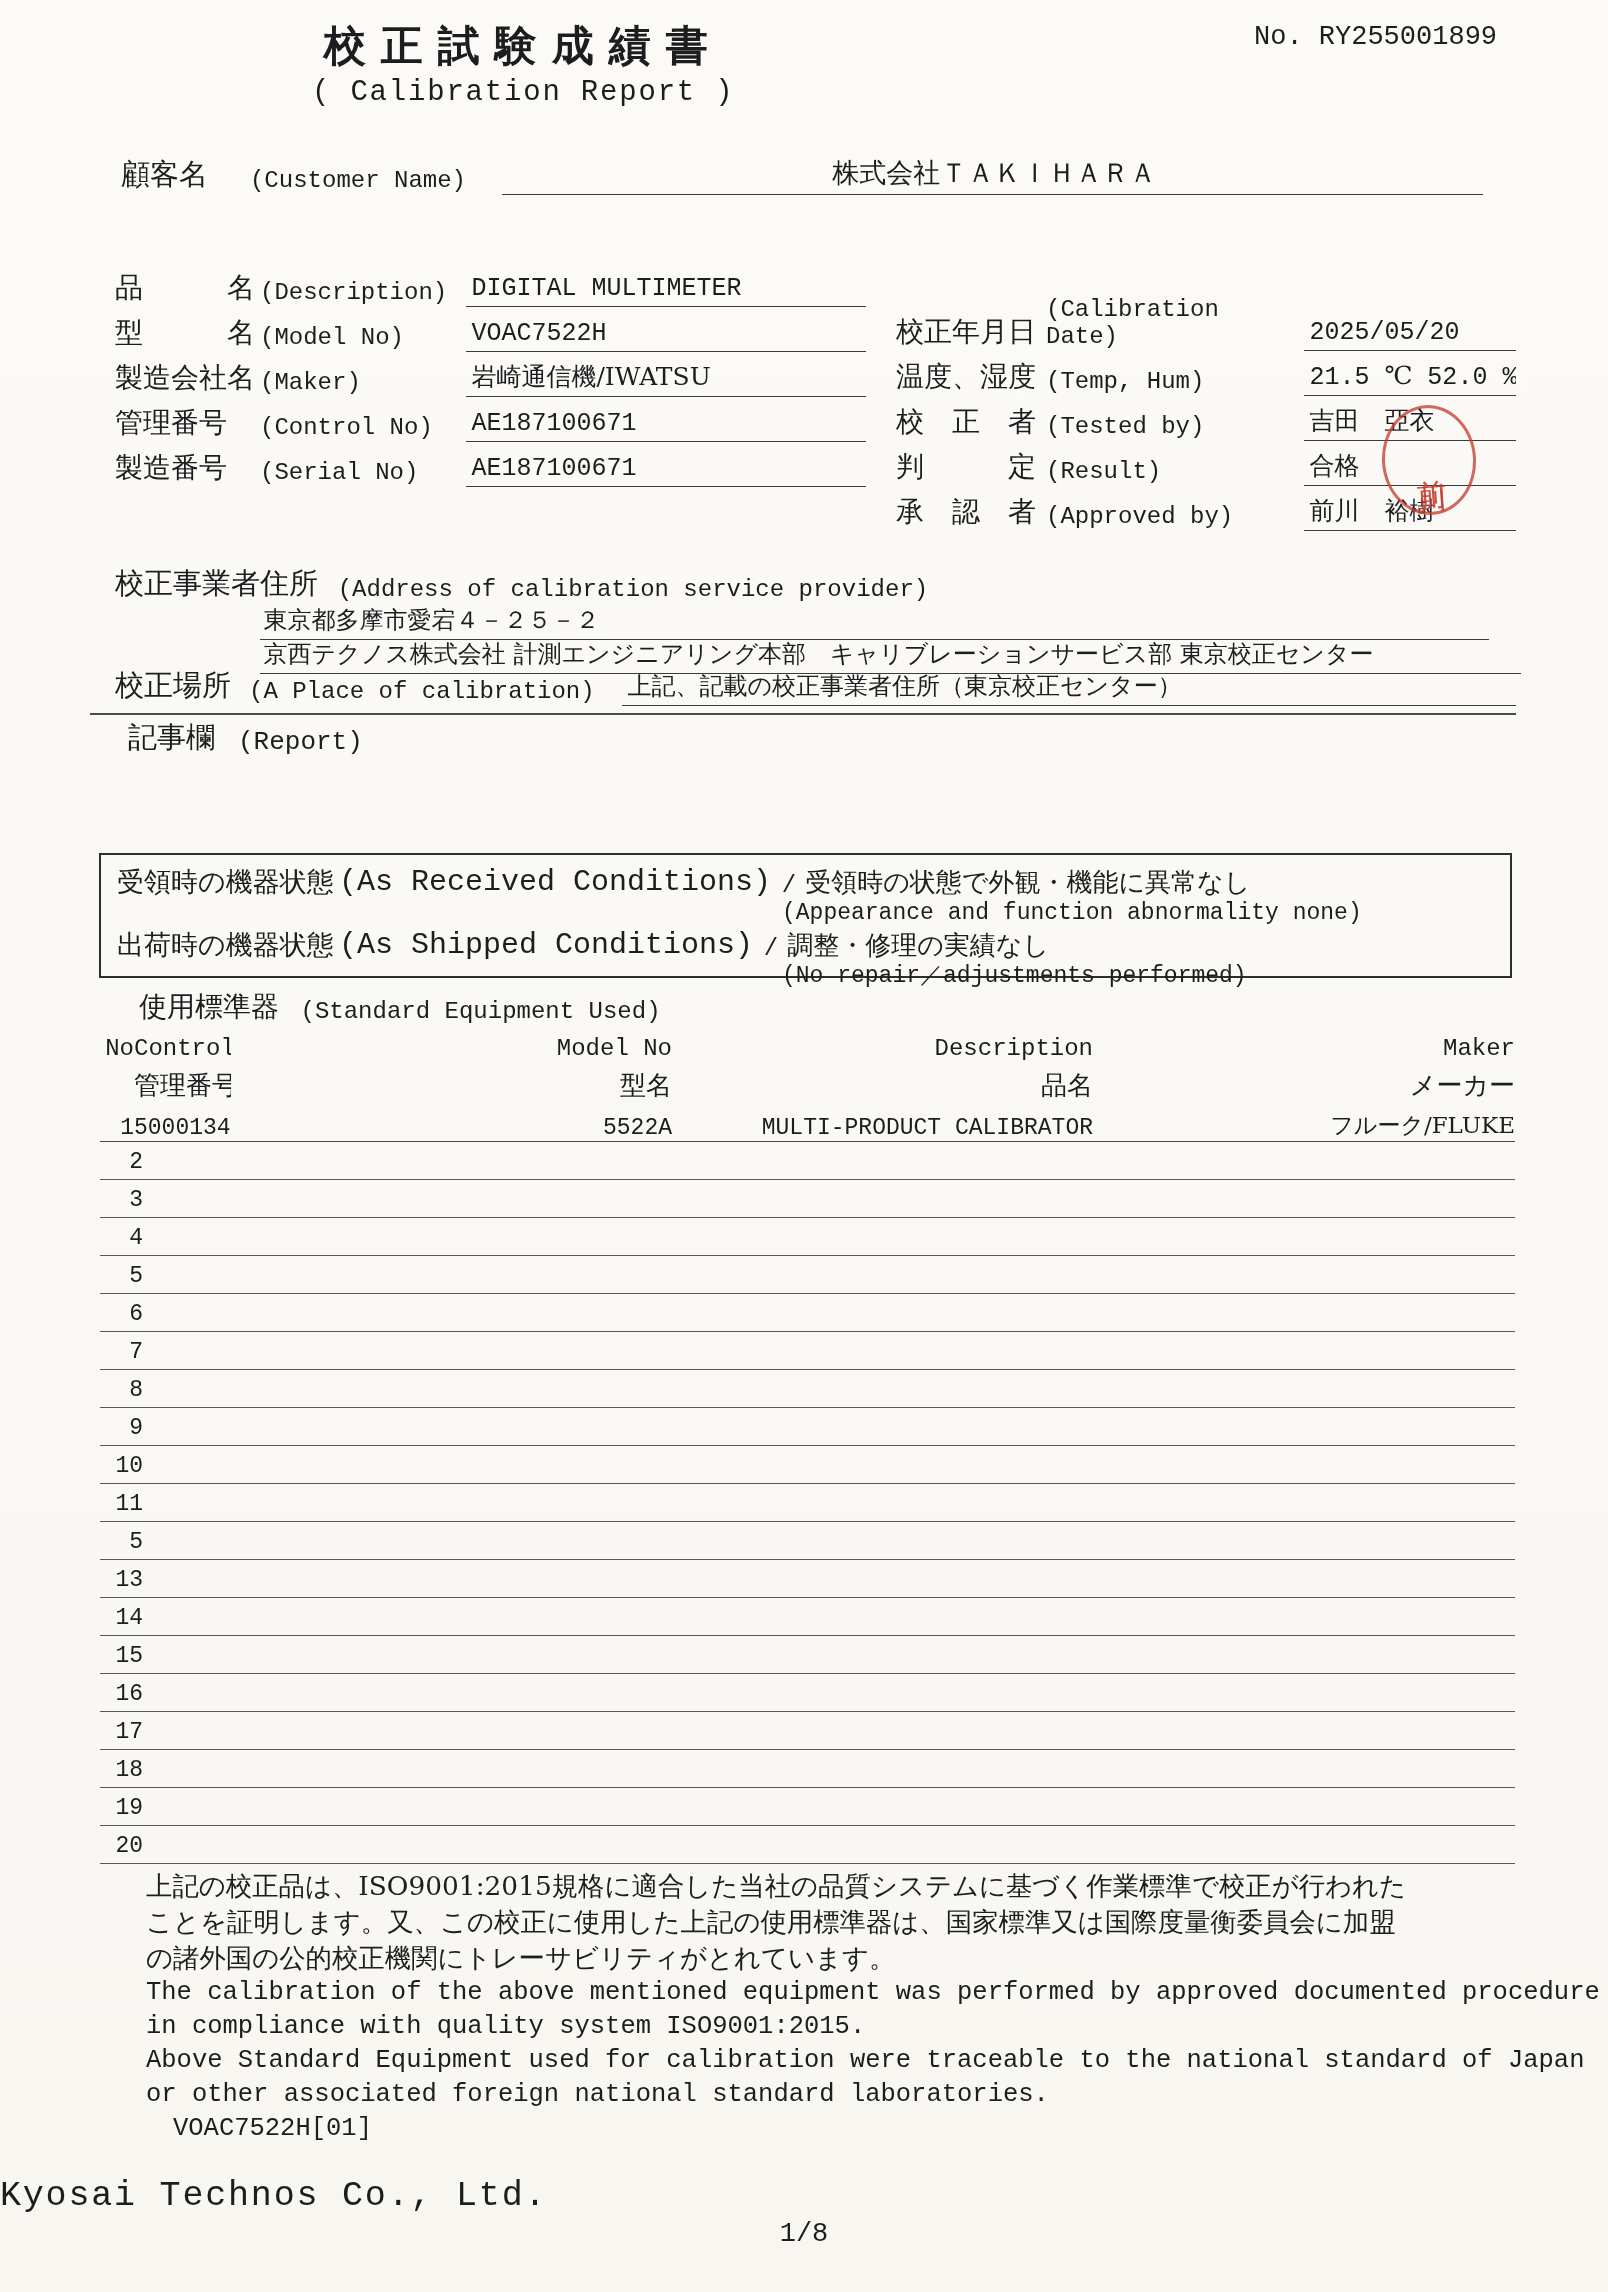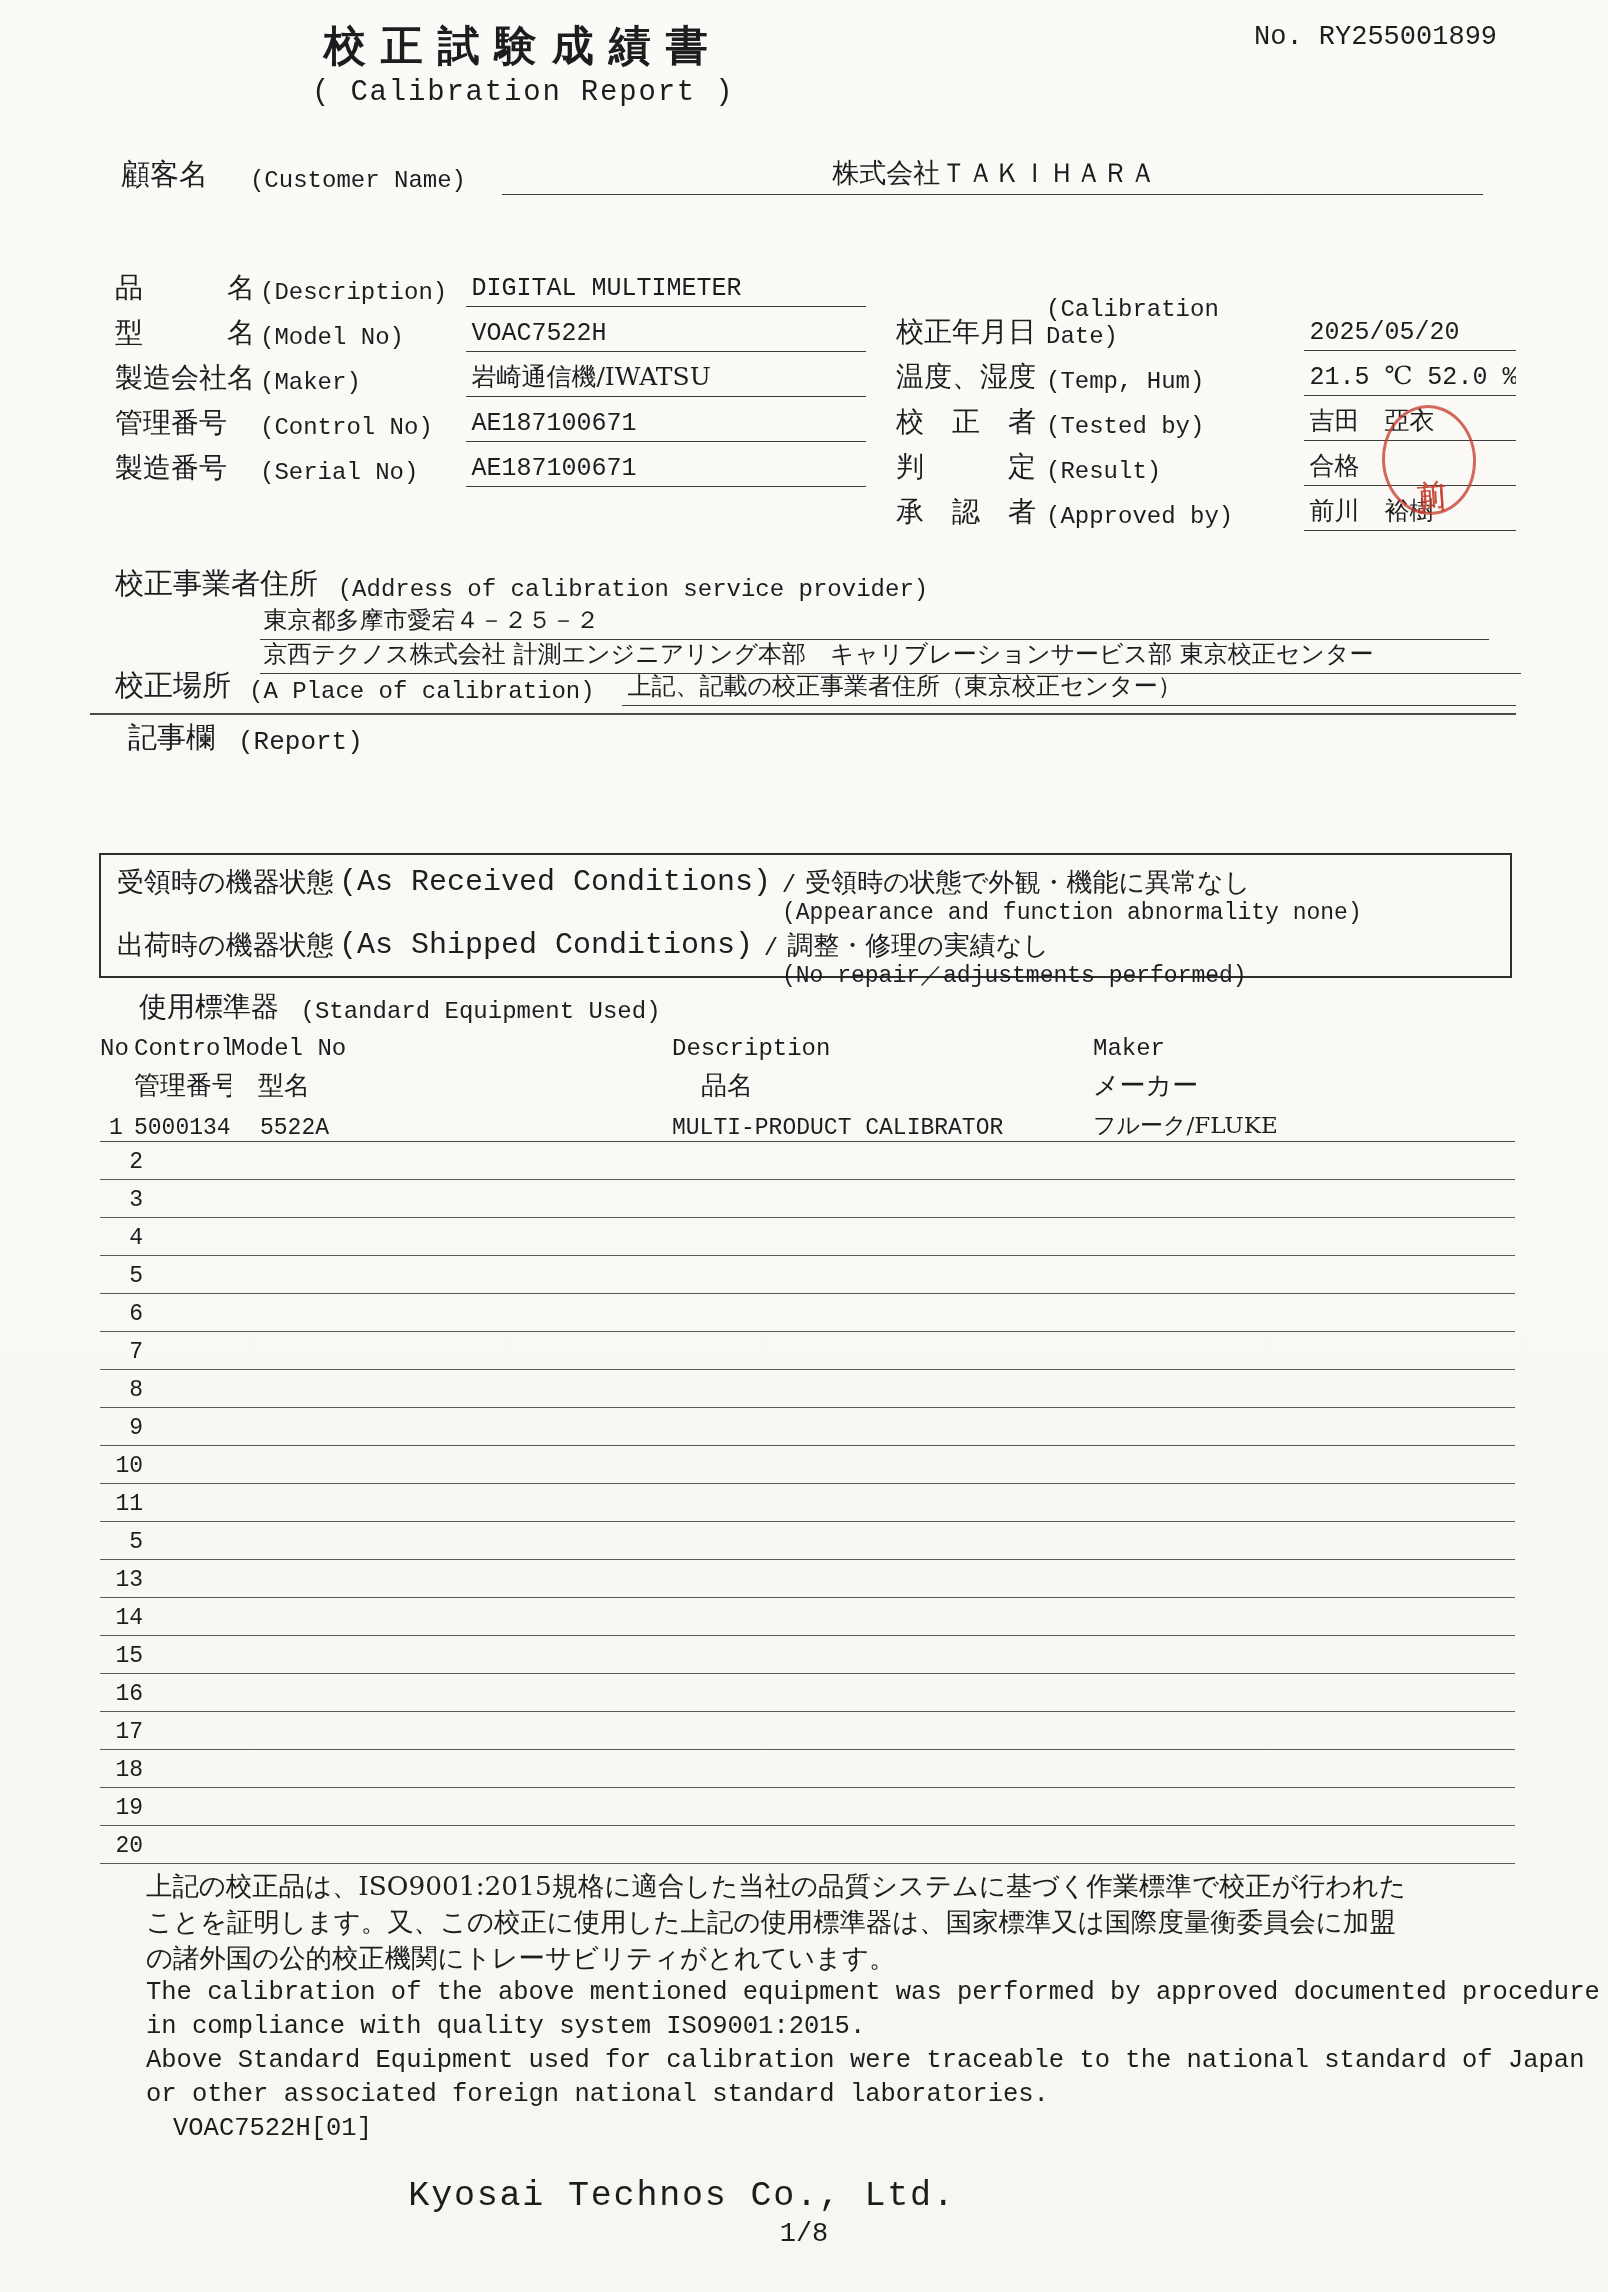--- a/index.html
+++ b/index.html
@@ -82,31 +82,31 @@
   .equip-title .lbl-en{font-size:24px;}
   .equip-table{left:100px;top:1026px;width:1415px;}
   .t-grid{display:grid;grid-template-columns:34px 97px 441px 421px 1fr;align-items:flex-end;}
   .t-head-en{font-size:24px;height:36px;}
   .t-head-jp{font-size:26px;height:41px;}
   .t-head-jp .c2{padding-left:27px;}
   .t-head-jp .c3{padding-left:29px;}
   .t-row1{font-size:23px;height:38px;border-bottom:1.8px solid #4a4a4a;}
   .t-row1 .c0{padding-left:9px;}
   .t-row1 .c2{padding-left:29px;}
-  .t-cell{white-space:nowrap;overflow:hidden;}
+  .t-cell{white-space:nowrap;overflow:hidden;text-align:right;}
   .t-empty-row{height:37px;border-bottom:1.8px solid #5a5a5a;display:flex;align-items:flex-end;}
   .t-empty-row .t-no{display:inline-block;width:43px;text-align:right;font-size:23px;padding-bottom:3.6px;}
 
   
   .statement{left:146px;top:1868px;width:1361px;}
   .st-jp{font-size:26.4px;line-height:36px;white-space:nowrap;font-family:"DejaVu Serif","Liberation Serif",serif;}
   .st-en{font-size:25.5px;line-height:34px;white-space:nowrap;}
   .doc-code{font-size:25.5px;line-height:34px;padding-left:27px;}
 
-  .company{left:0;top:2176px;width:1364px;text-align:center;font-size:35px;letter-spacing:1.8px;}
+  .company{left:0;top:2176px;width:1364px;font-size:35px;letter-spacing:1.8px;}
   .page-no{left:0;top:2219px;width:1608px;text-align:center;font-size:27px;}
 </style>
 </head>
 <body>
 
 <div class="page">
 
   <div class="abs title-block">
     <div class="title-jp jp">校正試験成績書</div>
     <div class="title-en">( Calibration  Report )</div>

